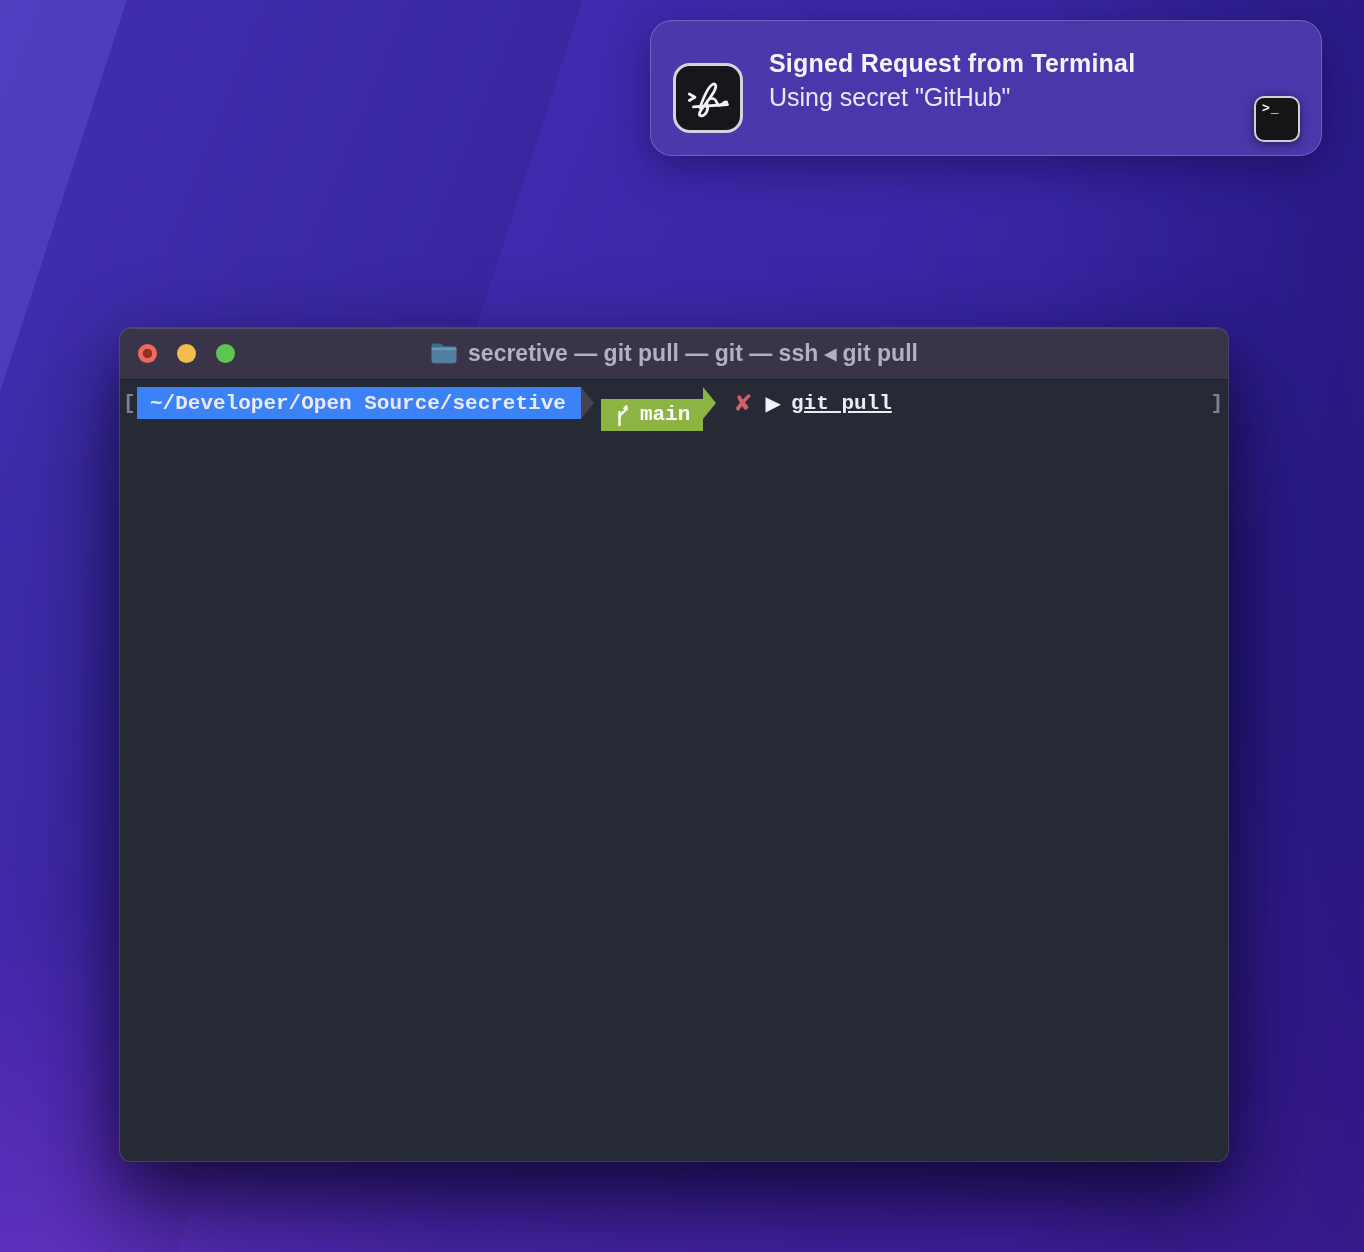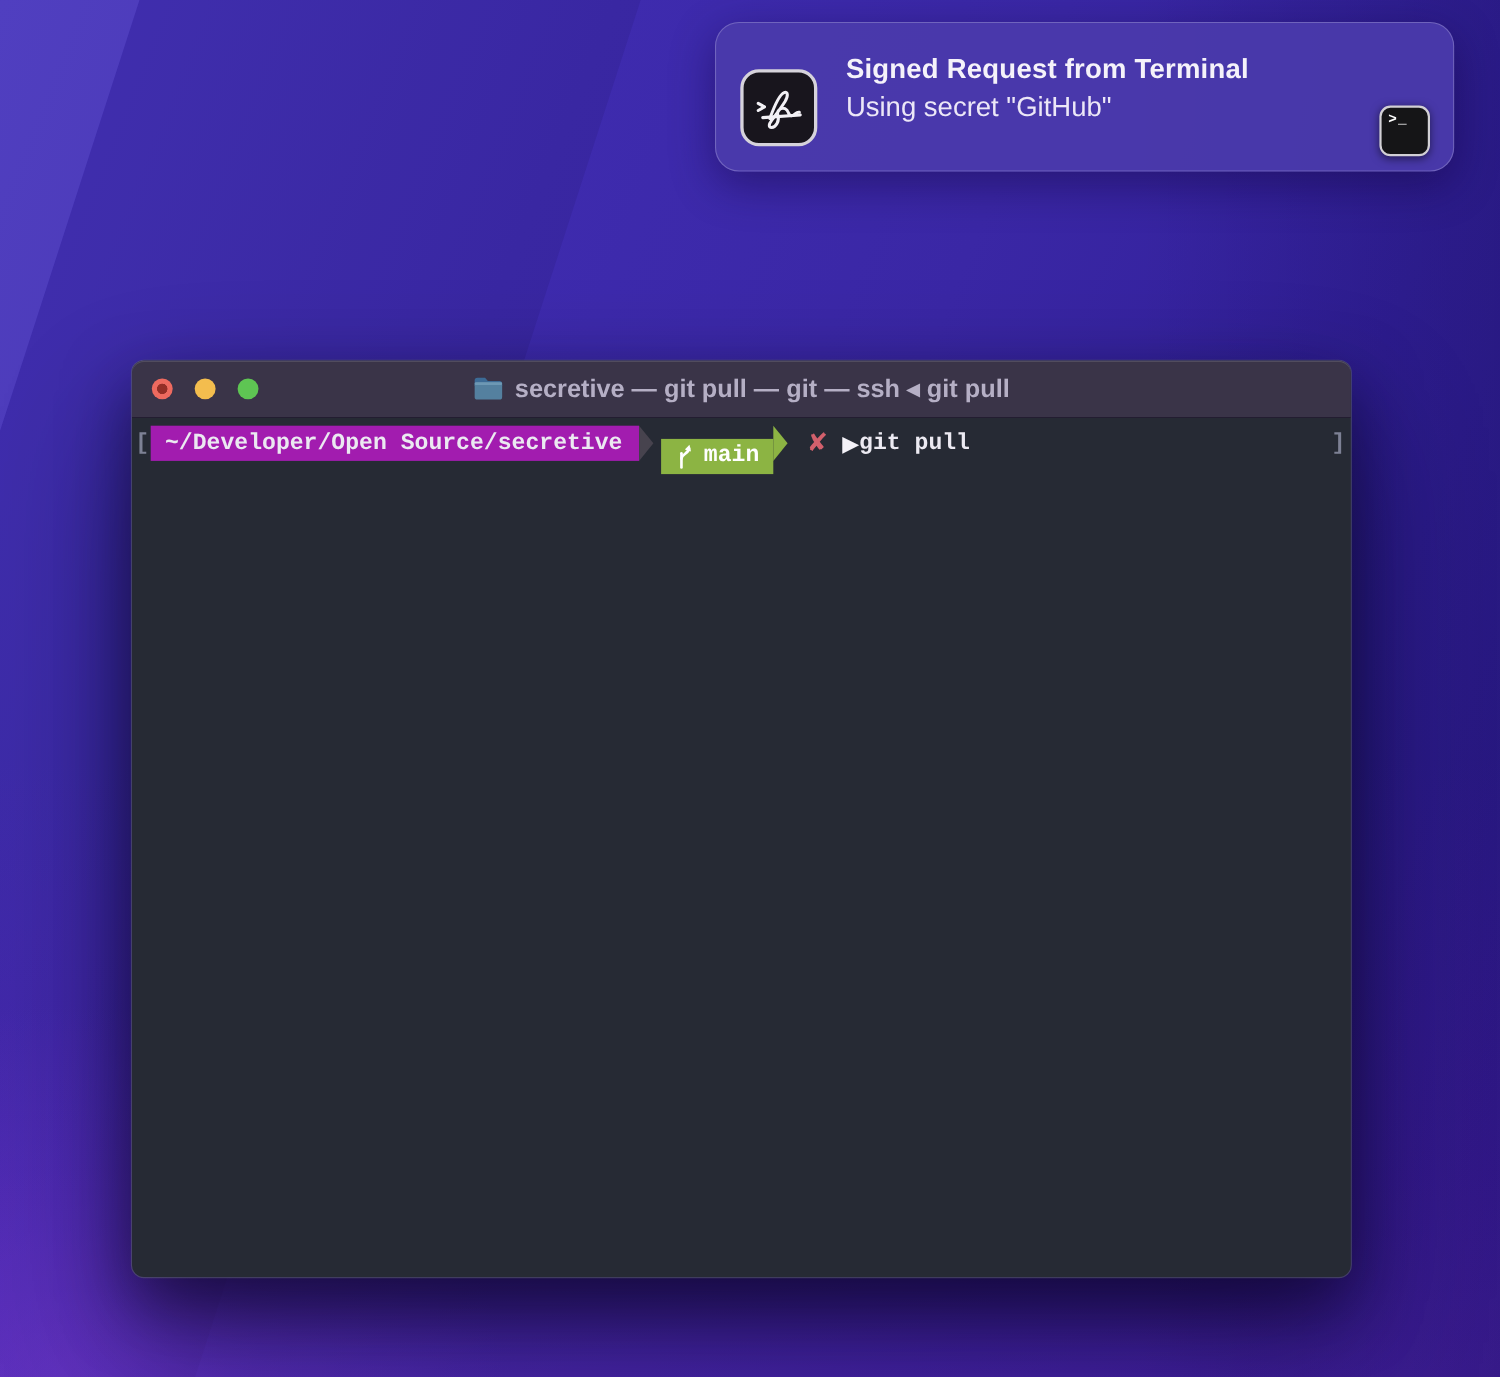--- a/index.html
+++ b/index.html
@@ -95,35 +95,35 @@
     border-radius:0 0 11px 11px;
   }
   .prompt-line {
     position:absolute; top:7px; left:0; right:0; height:32px;
     display:flex; align-items:center; white-space:pre;
   }
   .mark { color:#8d91a6; opacity:0.85; }
   .mark-left { margin-left:3px; width:13px; }
   .mark-right { margin-left:auto; margin-right:5px; }
   .seg-path {
-    background:#a21caf; height:32px;
+    background:#3b82f6; height:32px;
     display:flex; align-items:center; padding:0 15px 0 13px;
     margin-left:1px;
   }
   .sep { width:0; height:0; border-top:16px solid transparent; border-bottom:16px solid transparent; }
   .sep-gray  { border-left:13px solid #47434e; }
   .sep-green { border-left:13px solid #8cb443; }
   .seg-branch {
     background:#8cb443; height:32px;
     display:flex; align-items:center; gap:9px; padding:0 13px;
     margin-left:7px; color:#ffffff;margin-top:23px;
   }
   .status-x { color:#d2606c; margin-left:17px; font-size:23px; font-family:"DejaVu Sans", sans-serif; }
   .prompt-arrow { color:#f4f2f8; margin-left:13px; font-size:20px; font-family:"DejaVu Sans", sans-serif; }
-  .command { margin-left:0; color:#eceaf2; }
+  .command { margin-left:10px; color:#eceaf2;text-decoration:underline; }
 </style>
 </head>
 <body>
 
 <div class="facet facet-light"></div>
 <div class="facet facet-dark"></div>
 <div class="facet facet-glow"></div>
 <div class="facet facet-bottom"></div>
 <div class="facet facet-right"></div>
 

